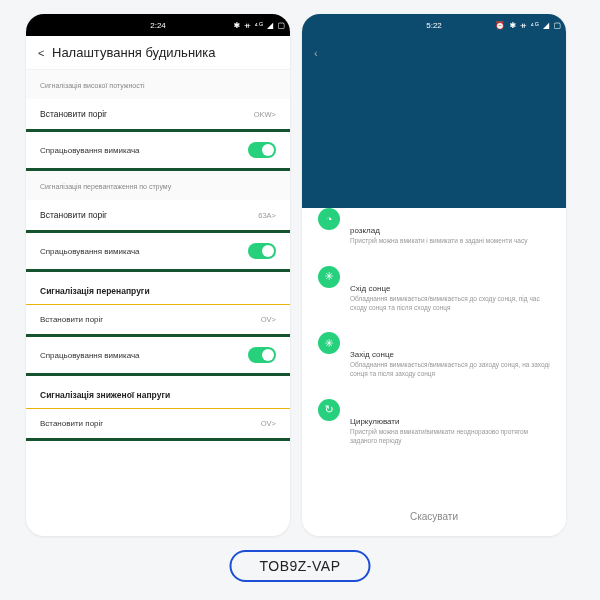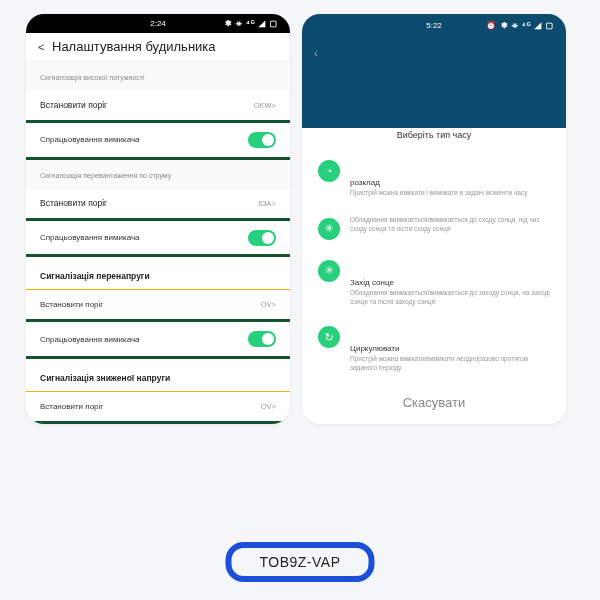--- a/index.html
+++ b/index.html
@@ -9,41 +9,41 @@
     font-family: -apple-system, "Segoe UI", Arial, sans-serif;
     position: relative;
   }
   .phones {
     display: flex;
     gap: 12px;
     padding: 14px 26px 0 26px;
   }
   .phone {
     width: 264px;
-    height: 410px;
+    height: 522px;
     background: #fff;
     border-radius: 18px;
     overflow: hidden;
     box-shadow: 0 1px 3px rgba(0,0,0,0.08);
     display: flex;
     flex-direction: column;
     position: relative;
   }
   .statusbar {
     height: 22px;
     background: #000;
     color: #fff;
     display: flex;
     align-items: center;
     justify-content: space-between;
     padding: 0 16px;
     font-size: 8px;
   }
   .statusbar .time { flex: 1; text-align: center; font-weight: 500; }
-  .statusbar .icons { position: absolute; right: 12px; letter-spacing: 1px; font-weight: bold; }
+  .statusbar .icons { position: absolute; right: 4px; letter-spacing: 1px; }
   .header {
     display: flex;
     align-items: center;
     height: 34px;
     padding: 0 12px;
     border-bottom: 1px solid #f2f2f2;
   }
   .back {
     font-size: 11px;
     color: #333;
@@ -135,32 +135,32 @@
     justify-content: center;
     font-size: 11px;
     flex-shrink: 0;
     margin-top: 2px;
   }
   .opt .txt { flex: 1; }
   .opt .t1 { font-size: 8px; color: #333; margin-bottom: 2px; margin-top: 20px; }
   .opt .t2 { font-size: 6.5px; color: #999; line-height: 1.35; }
   .cancel {
     text-align: center;
-    font-size: 13px;
+    font-size: 10px;
     color: #888;
     padding: 12px 0 6px;
     margin-top: auto;
   }
 
   .badge {
     position: absolute;
     left: 50%;
     transform: translateX(-50%);
     bottom: 18px;
-    border: 6px solid #1d4ed8;
+    border: 2px solid #1d4ed8;
     border-radius: 18px;
     padding: 6px 28px;
     font-size: 14px;
     letter-spacing: 0.5px;
     color: #222;
     background: #f5f6f8;
   }
 </style>
 </head>
 <body>
@@ -223,32 +223,32 @@
       <div class="statusbar">
         <span></span>
         <span class="time">5:22</span>
         <span class="icons">⏰ ✱ ᚑ ⁴ᴳ ◢ ▢</span>
       </div>
       <div class="dim-header">
         <span class="back">‹</span>
       </div>
     </div>
     <div class="sheet">
-      <div class="sheet-title">Виберіть тип часу</div>
 
       <div class="opt">
         <div class="ic">◔</div>
         <div class="txt">
           <div class="t1">розклад</div>
           <div class="t2">Пристрій можна вмикати і вимикати в задані моменти часу</div>
         </div>
       </div>
       <div class="opt">
         <div class="ic">✳</div>
         <div class="txt">
+          <div class="t1">Схід сонце</div>
           <div class="t2">Обладнання вимикається/вимикається до сходу сонця, під час сходу сонця та після сходу сонця</div>
         </div>
       </div>
       <div class="opt">
         <div class="ic">✳</div>
         <div class="txt">
           <div class="t1">Захід сонце</div>
           <div class="t2">Обладнання вимикається/вимикається до заходу сонця, на заході сонця та після заходу сонця</div>
         </div>
       </div>

